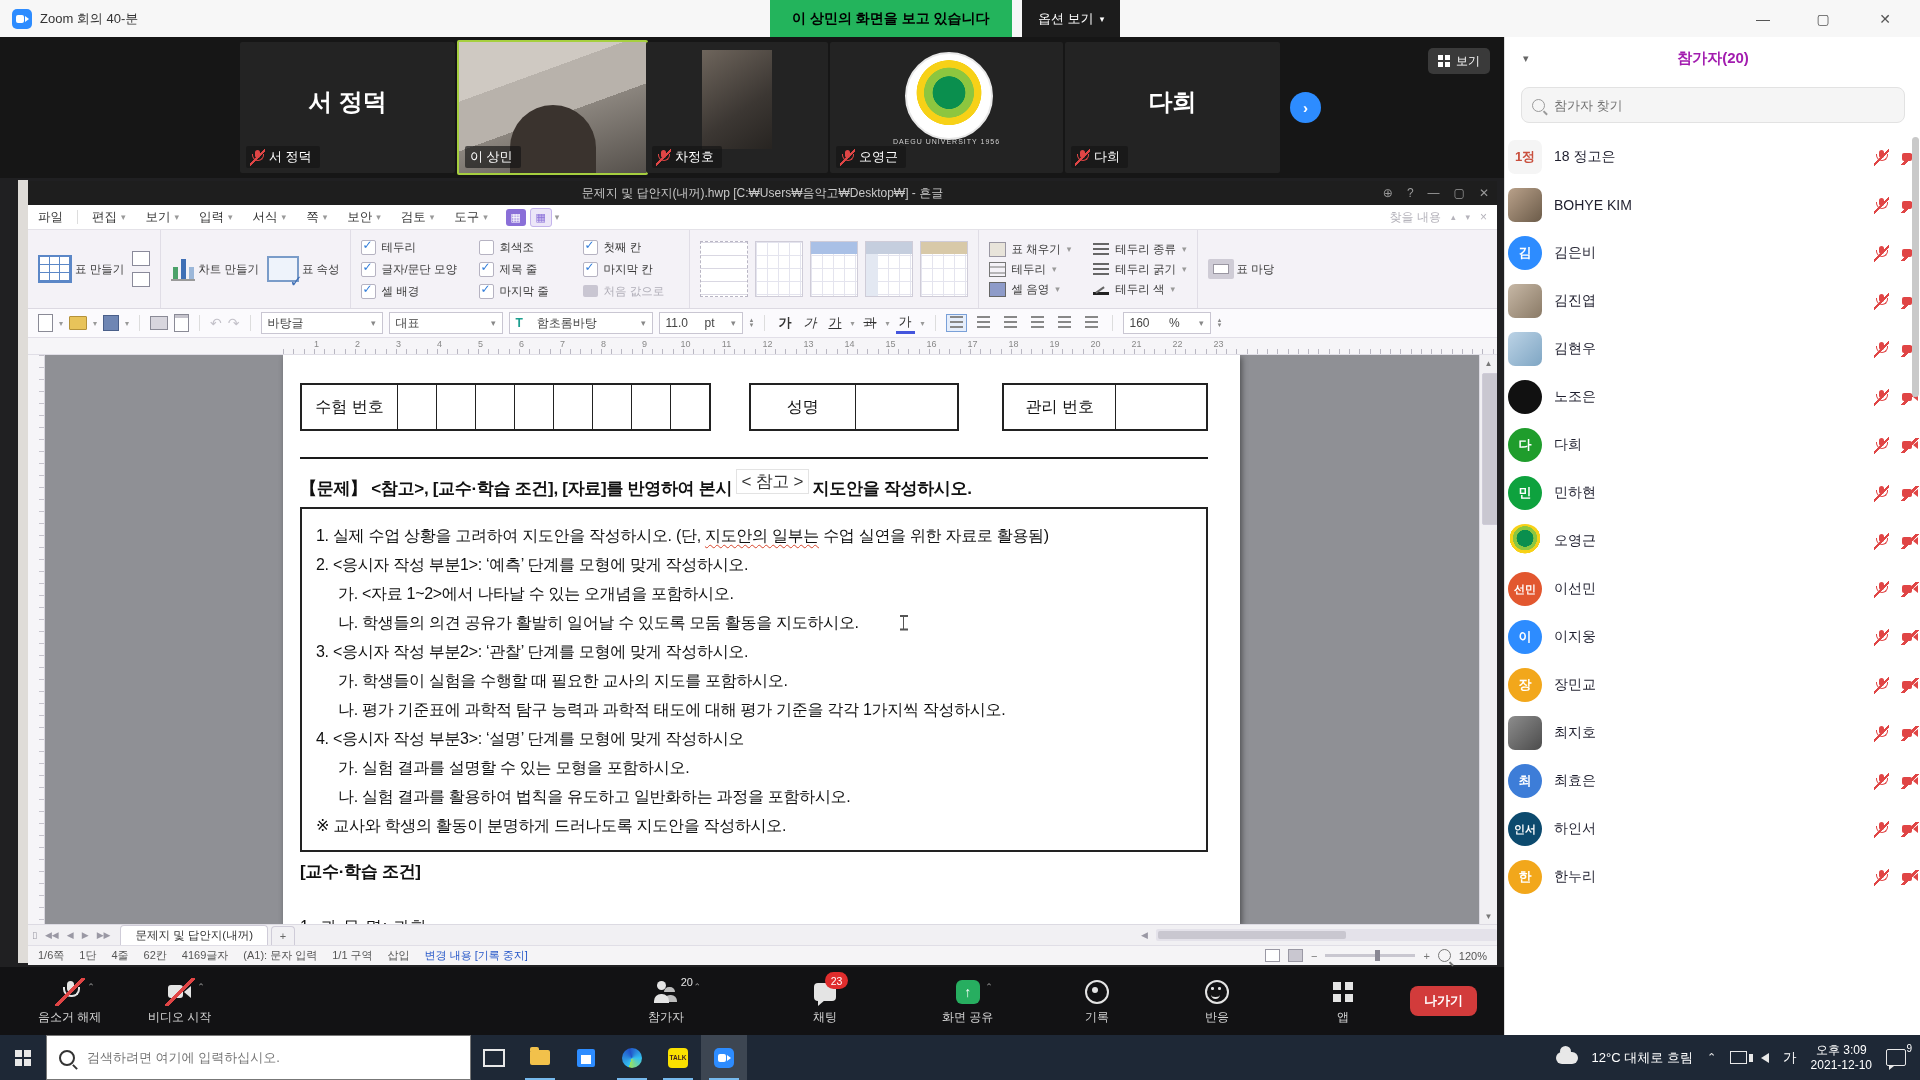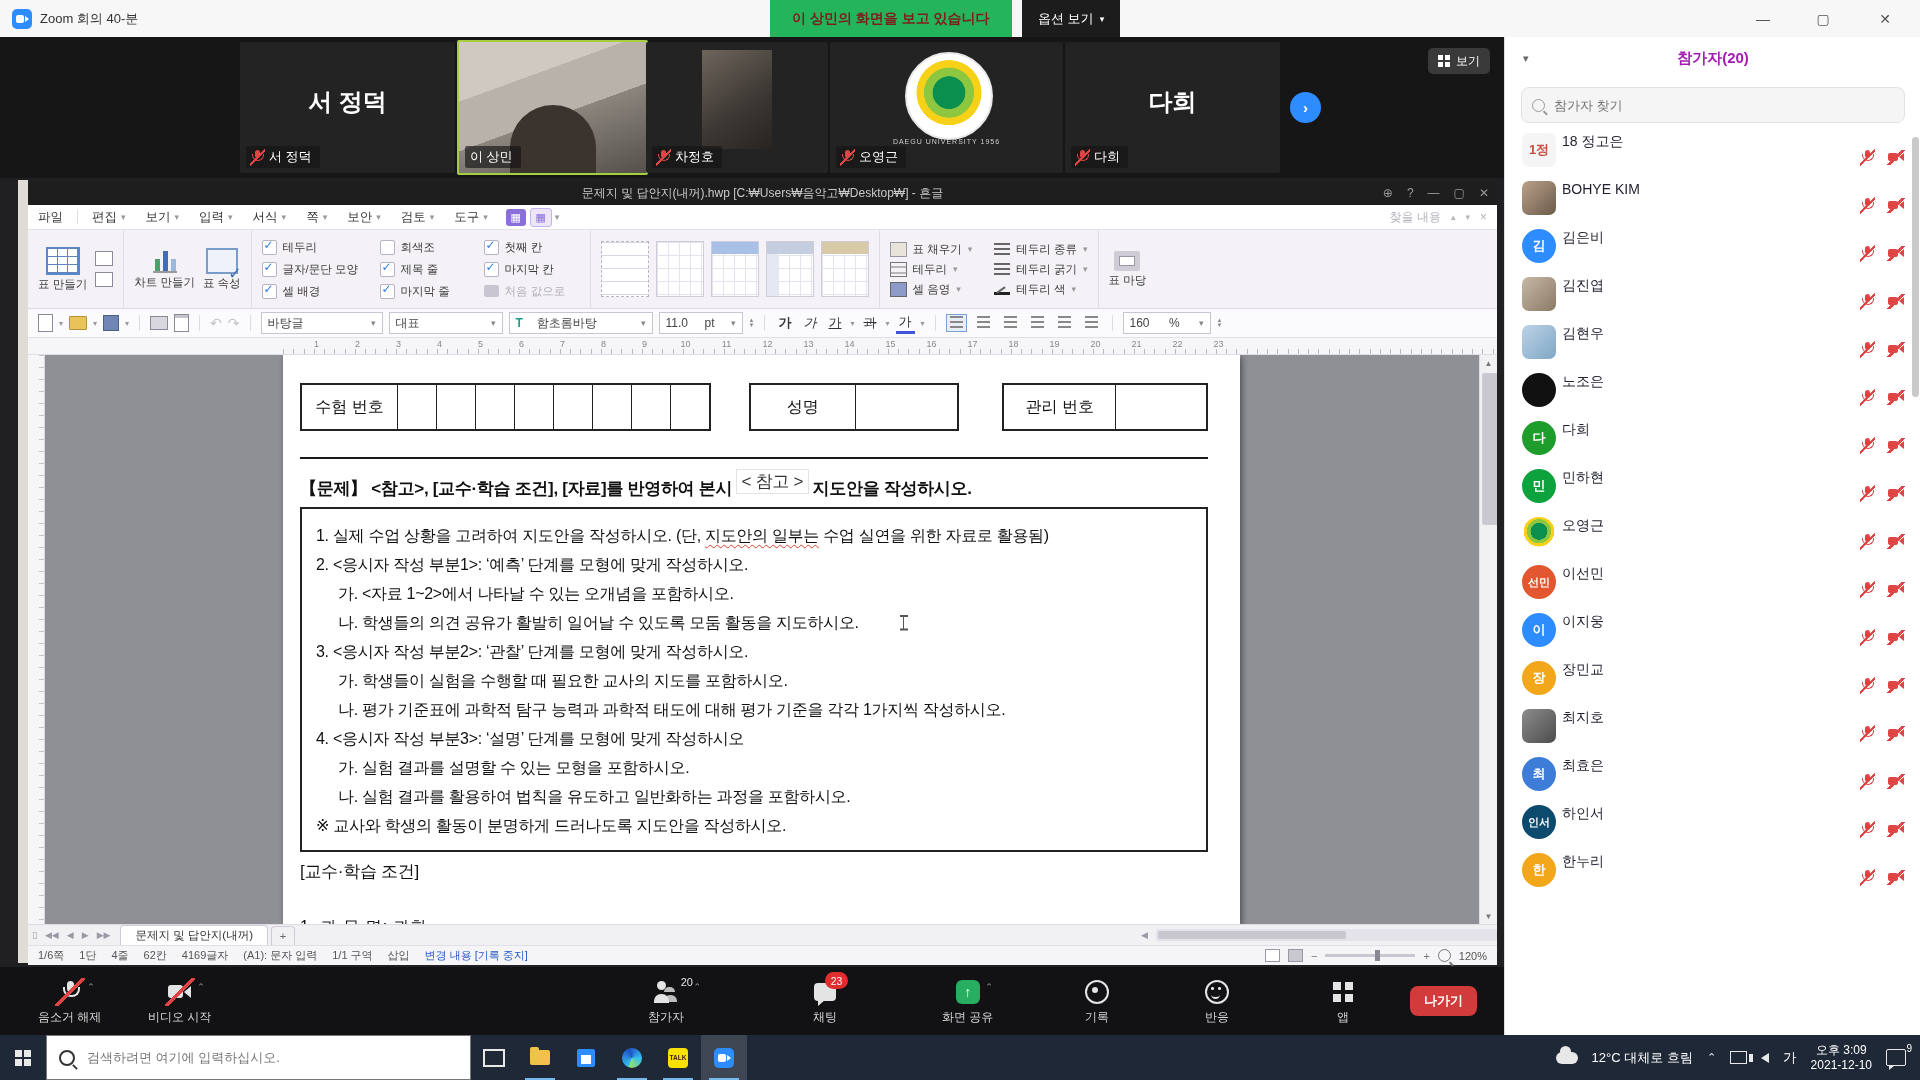--- a/index.html
+++ b/index.html
@@ -3,21 +3,21 @@
 <meta charset="utf-8">
 <style>
   html,body{margin:0;padding:0;width:1920px;height:1080px;overflow:hidden;background:#000;
     font-family:"Liberation Sans","DejaVu Sans",sans-serif;-webkit-font-smoothing:antialiased;}
   
   #titlebar{position:absolute;left:0;top:0;width:1920px;height:37px;background:#f7f7f7;border-bottom:1px solid #e2e2e2;display:flex;align-items:center;}
   .zlogo{width:20px;height:20px;border-radius:5px;background:#2d8cff;margin:0 8px 0 12px;position:relative}
   .zlogo::before{content:"";position:absolute;left:4px;top:6px;width:8px;height:8px;background:#fff;border-radius:2px}
   .zlogo::after{content:"";position:absolute;right:3px;top:7px;border-left:4px solid #fff;border-top:3px solid transparent;border-bottom:3px solid transparent}
   .ztitle{font-size:13px;color:#333}
-  #share-banner{position:absolute;left:770px;top:0;height:37px;padding:0 22px;display:flex;align-items:center;color:#7f1d1d;font-size:14px;font-weight:bold}
+  #share-banner{position:absolute;left:770px;top:0;height:37px;padding:0 22px;display:flex;align-items:center;color:#000000;font-size:14px;font-weight:bold}
   #options-btn{position:absolute;left:1022px;top:0;height:37px;padding:0 16px;background:#1c1c1c;color:#fff;font-size:13px;display:flex;align-items:center;gap:6px}
   .winctl{position:absolute;top:0;height:37px;width:46px;display:flex;align-items:center;justify-content:center;color:#555;font-size:14px}
   
   #main{position:absolute;left:0;top:37px;width:1504px;height:998px;background:#161616}
   #panel{position:absolute;left:1504px;top:37px;width:416px;height:998px;background:#fff;border-left:1px solid #ddd;display:flex;flex-direction:column}
   #taskbar{position:absolute;left:0;top:1035px;width:1920px;height:45px;background:#1e2836;display:flex;align-items:center}
   
   #strip{position:absolute;left:0;top:0;width:1504px;height:141px;background:#161616}
   .tile{position:absolute;top:5px;height:131px;background:#232323;border-radius:2px;overflow:hidden}
   .tile .big{position:absolute;left:0;right:0;top:44px;text-align:center;color:#fff;font-size:24px;font-weight:bold}
@@ -50,21 +50,21 @@
   #hwp-menu{height:24px;background:#fff;border-bottom:1px solid #e4e2e8;display:flex;align-items:center;font-size:12.5px;color:#333;flex:0 0 auto;position:relative}
   #hwp-menu .mi{padding:0 10px;display:flex;align-items:center;gap:4px}
   #hwp-menu .dd{color:#999;font-size:9px}
   .msep{width:1px;height:14px;background:#ddd;margin:0 4px}
   .pbtn1{width:20px;height:17px;border-radius:3px;background:#8a6fd8;color:#fff;font-size:11px;display:flex;align-items:center;justify-content:center;margin-left:8px}
   .pbtn2{width:20px;height:17px;border-radius:3px;background:#ece6f8;border:1px solid #c4b4ec;color:#8a6fd8;font-size:11px;display:flex;align-items:center;justify-content:center;margin-left:4px}
   #find-area{position:absolute;right:10px;top:0;height:24px;display:flex;align-items:center;gap:10px;color:#b5b3bb;font-size:12px}
   
   #hwp-ribbon{height:78px;background:#f4f2f7;border-bottom:1px solid #dcd9e2;display:flex;align-items:stretch;flex:0 0 auto;font-size:11.5px;color:#3a3a3a}
   .rsec{display:flex;align-items:center;padding:0 10px;border-right:1px solid #e0dde6;gap:8px}
-  .rbig{display:flex;flex-direction:column;align-items:center;justify-content:center;gap:3px;text-align:center;line-height:13px}
+  .rbig{display:flex;flex-direction:row;align-items:center;justify-content:center;gap:3px;text-align:center;line-height:13px}
   .tbl-ic{width:30px;height:24px;border:2px solid #5b87c7;background:linear-gradient(#5b87c7 1.5px,transparent 1.5px) 0 7px/100% 8px,linear-gradient(90deg,#5b87c7 1.5px,transparent 1.5px) 9px 0/10px 100%;background-color:#fff}
   .chart-ic{width:24px;height:22px;position:relative;border-bottom:2px solid #999}
   .chart-ic::before{content:"";position:absolute;left:2px;bottom:0;width:5px;height:12px;background:#4ca16a;box-shadow:8px 0 0 #3f6fb5,16px 0 0 #9bb7d9}
   .chart-ic::after{content:"";position:absolute;left:10px;bottom:12px;width:5px;height:8px;background:#3f6fb5}
   .tprops-ic{width:28px;height:22px;border:2px solid #7a9cc9;background:#eef3fb;position:relative}
   .tprops-ic::after{content:"✓";position:absolute;right:-6px;bottom:-8px;color:#3f6fb5;font-size:16px;font-weight:bold}
   .small-tic{width:16px;height:13px;border:1.5px solid #8a8a9a;background:#fff}
   .cb-grid{display:grid;grid-template-columns:118px 104px 96px;grid-auto-rows:22px;align-items:center}
   .cb{display:flex;align-items:center;gap:6px;white-space:nowrap}
   .cbx{width:13px;height:13px;border:1px solid #b6b3c2;border-radius:2px;background:#fff;position:relative;flex:0 0 auto}
@@ -122,21 +122,21 @@
   .nm-lbl{display:flex;align-items:center;justify-content:center;font-size:16px;border-right:1px solid #222}
   .doc-hr{position:absolute;left:17px;top:102px;width:908px;border-top:2.5px solid #1a1a1a}
   .doc-problem{position:absolute;left:17px;top:122px;width:920px;font-size:17px;font-weight:bold;letter-spacing:-.3px}
   .overlay-snip{display:inline-block;position:relative;top:-7px;padding:0 5px;background:#fff;outline:1px solid #e3e3e3;font-weight:normal;color:#333}
   #doc-box{position:absolute;left:17px;top:152px;width:908px;border:2px solid #222;padding:12px 14px 10px 14px;font-size:16px;line-height:29px;letter-spacing:-.3px;box-sizing:border-box}
   #doc-box .ind{padding-left:22px}
   .squig{text-decoration:underline wavy #d7452b 1px;text-underline-offset:3px}
   .ibeam{display:inline-block;position:relative;width:3px;height:15px;margin-left:44px;vertical-align:-2px}
   .ibeam::before{content:"";position:absolute;left:0;top:0;bottom:0;width:1.5px;background:#555}
   .ibeam::after{content:"";position:absolute;left:-3px;top:0;width:8px;height:1.5px;background:#555;box-shadow:0 13.5px 0 #555}
-  .sec-title{position:absolute;left:17px;top:505px;font-size:17px;font-weight:normal;letter-spacing:-.3px}
+  .sec-title{position:absolute;left:17px;top:505px;font-size:17px;font-weight:bold;letter-spacing:-.3px}
   .sec-line{position:absolute;left:17px;top:562px;font-size:16px;letter-spacing:1px}
   #vscroll{position:absolute;right:0;top:0;bottom:0;width:17px;background:#f1f0f3;border-left:1px solid #dcdae2}
   #vscroll .arr{height:16px;display:flex;align-items:center;justify-content:center;font-size:8px;color:#777}
   #vscroll .thumb{position:absolute;left:2px;right:2px;top:18px;height:150px;background:#c9c7d0;border-radius:2px}
   #vscroll .arr.b{position:absolute;bottom:0;left:0;right:0}
   
   #hwp-tabbar{height:20px;background:#f1f0f3;border-top:1px solid #dcdae2;display:flex;align-items:center;font-size:11px;color:#555;flex:0 0 auto;position:relative}
   .tb-ic{color:#9a98a4;font-size:9px;padding:0 4px}
   .doc-tab{height:19px;background:#fff;border:1px solid #cfccd8;border-bottom:none;border-radius:4px 4px 0 0;display:flex;align-items:center;padding:0 14px;margin-left:6px;font-size:11.5px;color:#333}
   .tab-add{width:22px;height:18px;border:1px solid #cfccd8;border-bottom:none;border-radius:4px 4px 0 0;display:flex;align-items:center;justify-content:center;margin-left:3px;color:#666}
@@ -184,21 +184,21 @@
   #leave-btn{position:absolute;right:27px;top:19px;height:30px;padding:0 14px;border-radius:8px;color:#fff;font-size:13px;display:flex;align-items:center;font-weight:bold}
   
   #p-header{height:42px;display:flex;align-items:center;justify-content:center;position:relative;flex:0 0 auto}
   #p-header .chev{position:absolute;left:18px;color:#666;font-size:11px}
   #p-title{font-size:15px;font-weight:bold;color:#a21caf}
   #p-search{margin:8px 16px 10px 16px;height:34px;background:#f5f5f5;border:1px solid #e2e2e2;border-radius:8px;display:flex;align-items:center;padding:0 10px;gap:7px;flex:0 0 auto}
   #p-search input{border:none;outline:none;background:transparent;font-size:13px;color:#333;width:100%;font-family:inherit}
   .s-mag{width:11px;height:11px;border:1.5px solid #9a9a9a;border-radius:50%;position:relative;flex:0 0 auto}
   .s-mag::after{content:"";position:absolute;right:-4px;bottom:-3px;width:5px;height:1.5px;background:#9a9a9a;transform:rotate(45deg)}
   #p-list{flex:1 1 auto;overflow:hidden;position:relative}
-  .p-row{height:48px;display:flex;padding:0 17px;gap:6px}
+  .p-row{height:48px;display:flex;align-items:center;padding:0 3px;gap:12px}
   .p-avatar{width:34px;height:34px;border-radius:50%;display:flex;align-items:center;justify-content:center;font-size:13px;font-weight:bold;flex:0 0 auto;overflow:hidden}
   .p-avatar.sq{border-radius:7px}
   .p-name{font-size:14px;color:#1f1f2e;flex:1 1 auto;white-space:nowrap;overflow:hidden}
   .p-icons{display:flex;align-items:center;gap:14px;flex:0 0 auto}
   #p-scroll{position:absolute;right:2px;top:0;width:7px;height:100%;}
   #p-scroll i{position:absolute;left:0;top:4px;width:7px;height:260px;background:#c9c9c9;border-radius:4px}
   #p-footer{height:58px;border-top:1px solid #e8e8e8;display:flex;align-items:center;justify-content:center;gap:14px;flex:0 0 auto}
   .p-btn{height:32px;padding:0 16px;border:1px solid #d4d4d4;border-radius:8px;background:#fff;font-size:13px;color:#333;display:flex;align-items:center}
   
   #tb-start{width:46px;height:45px;display:flex;align-items:center;justify-content:center}

